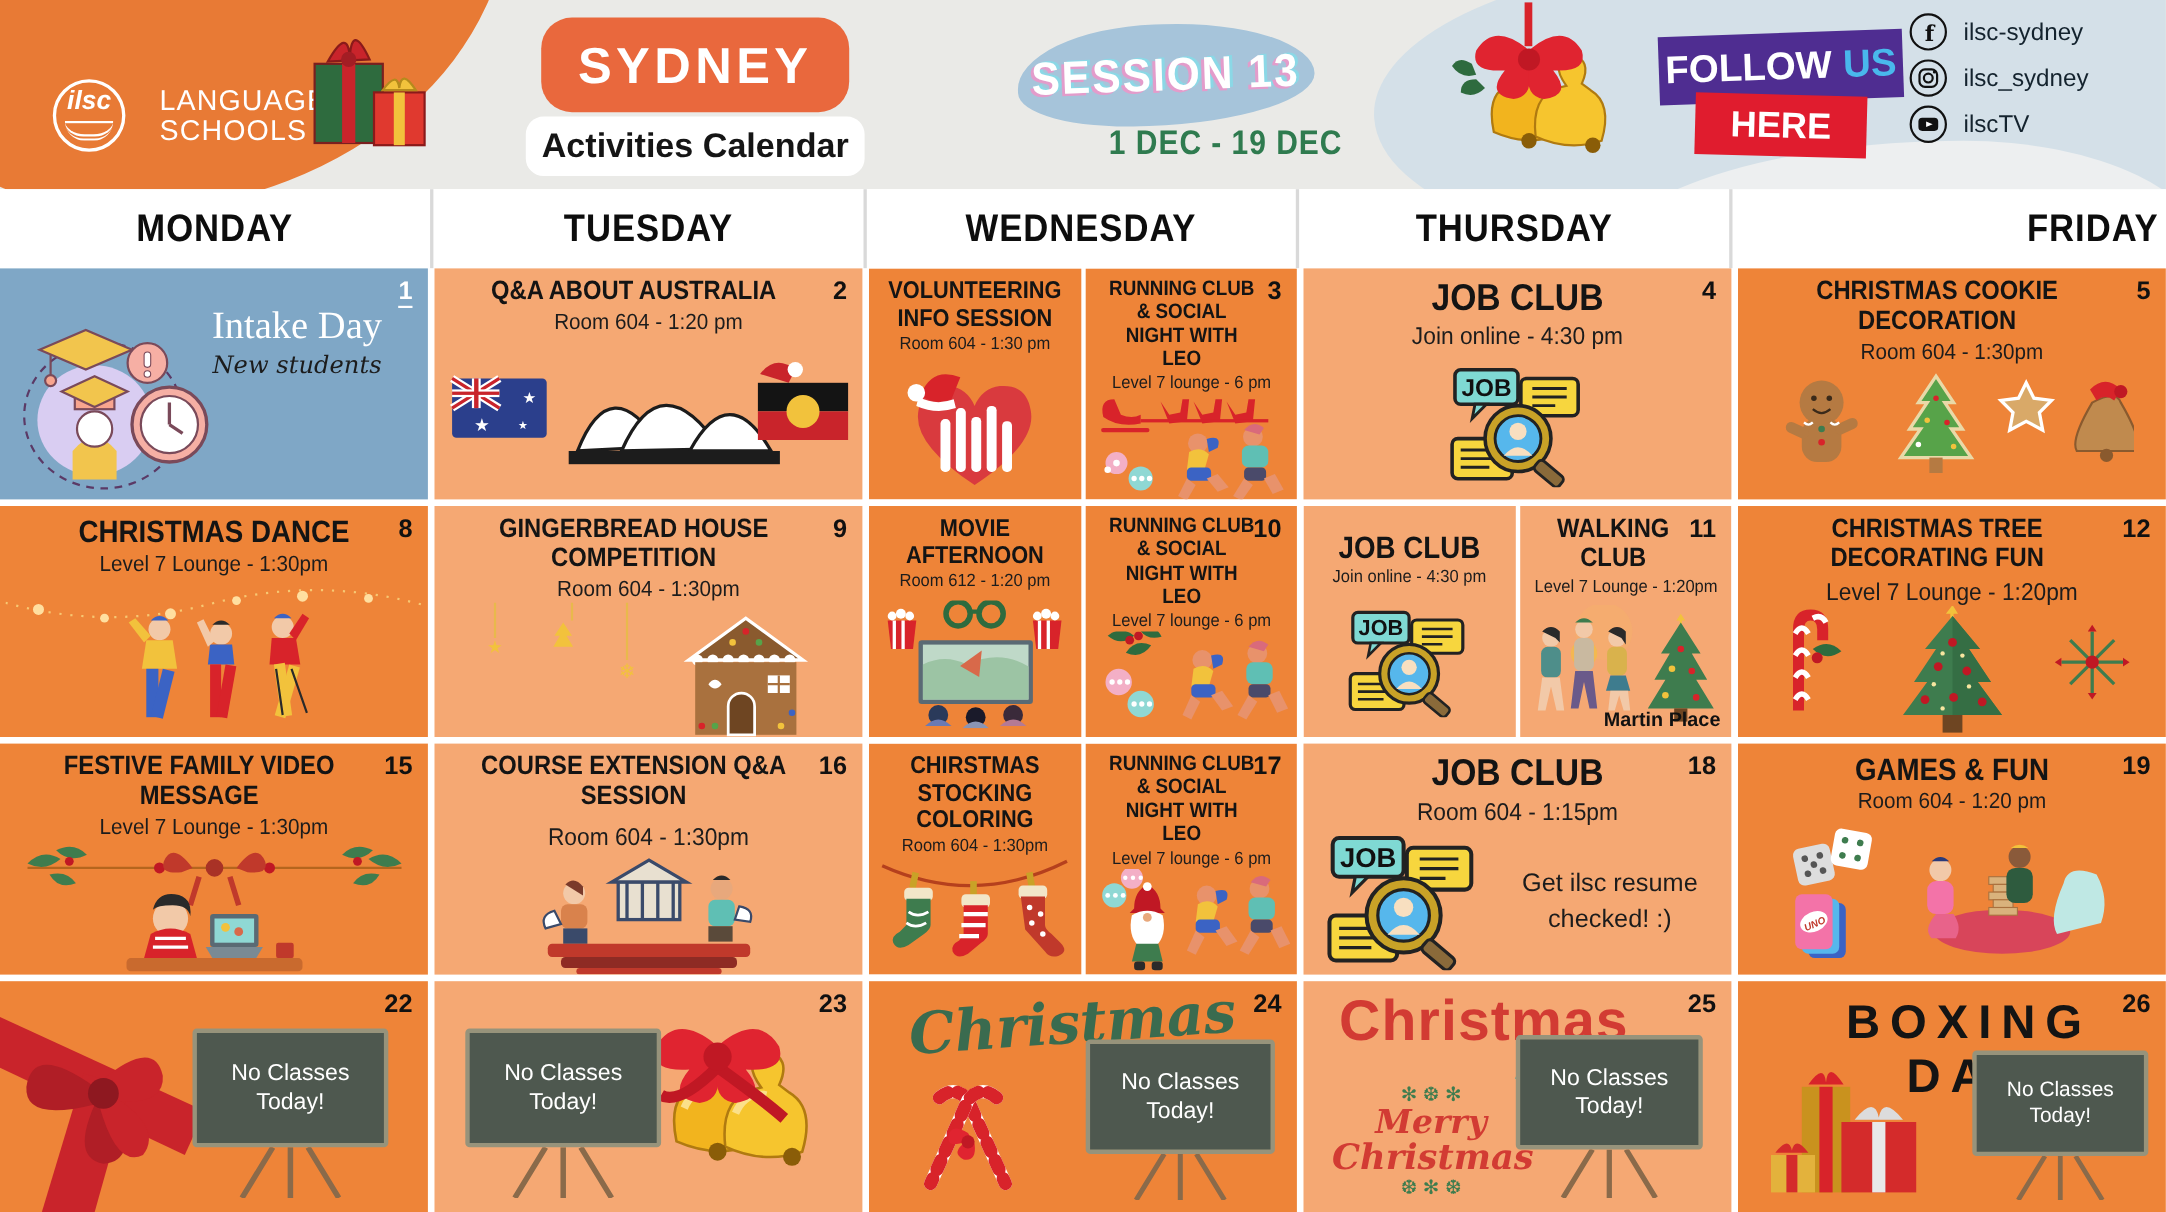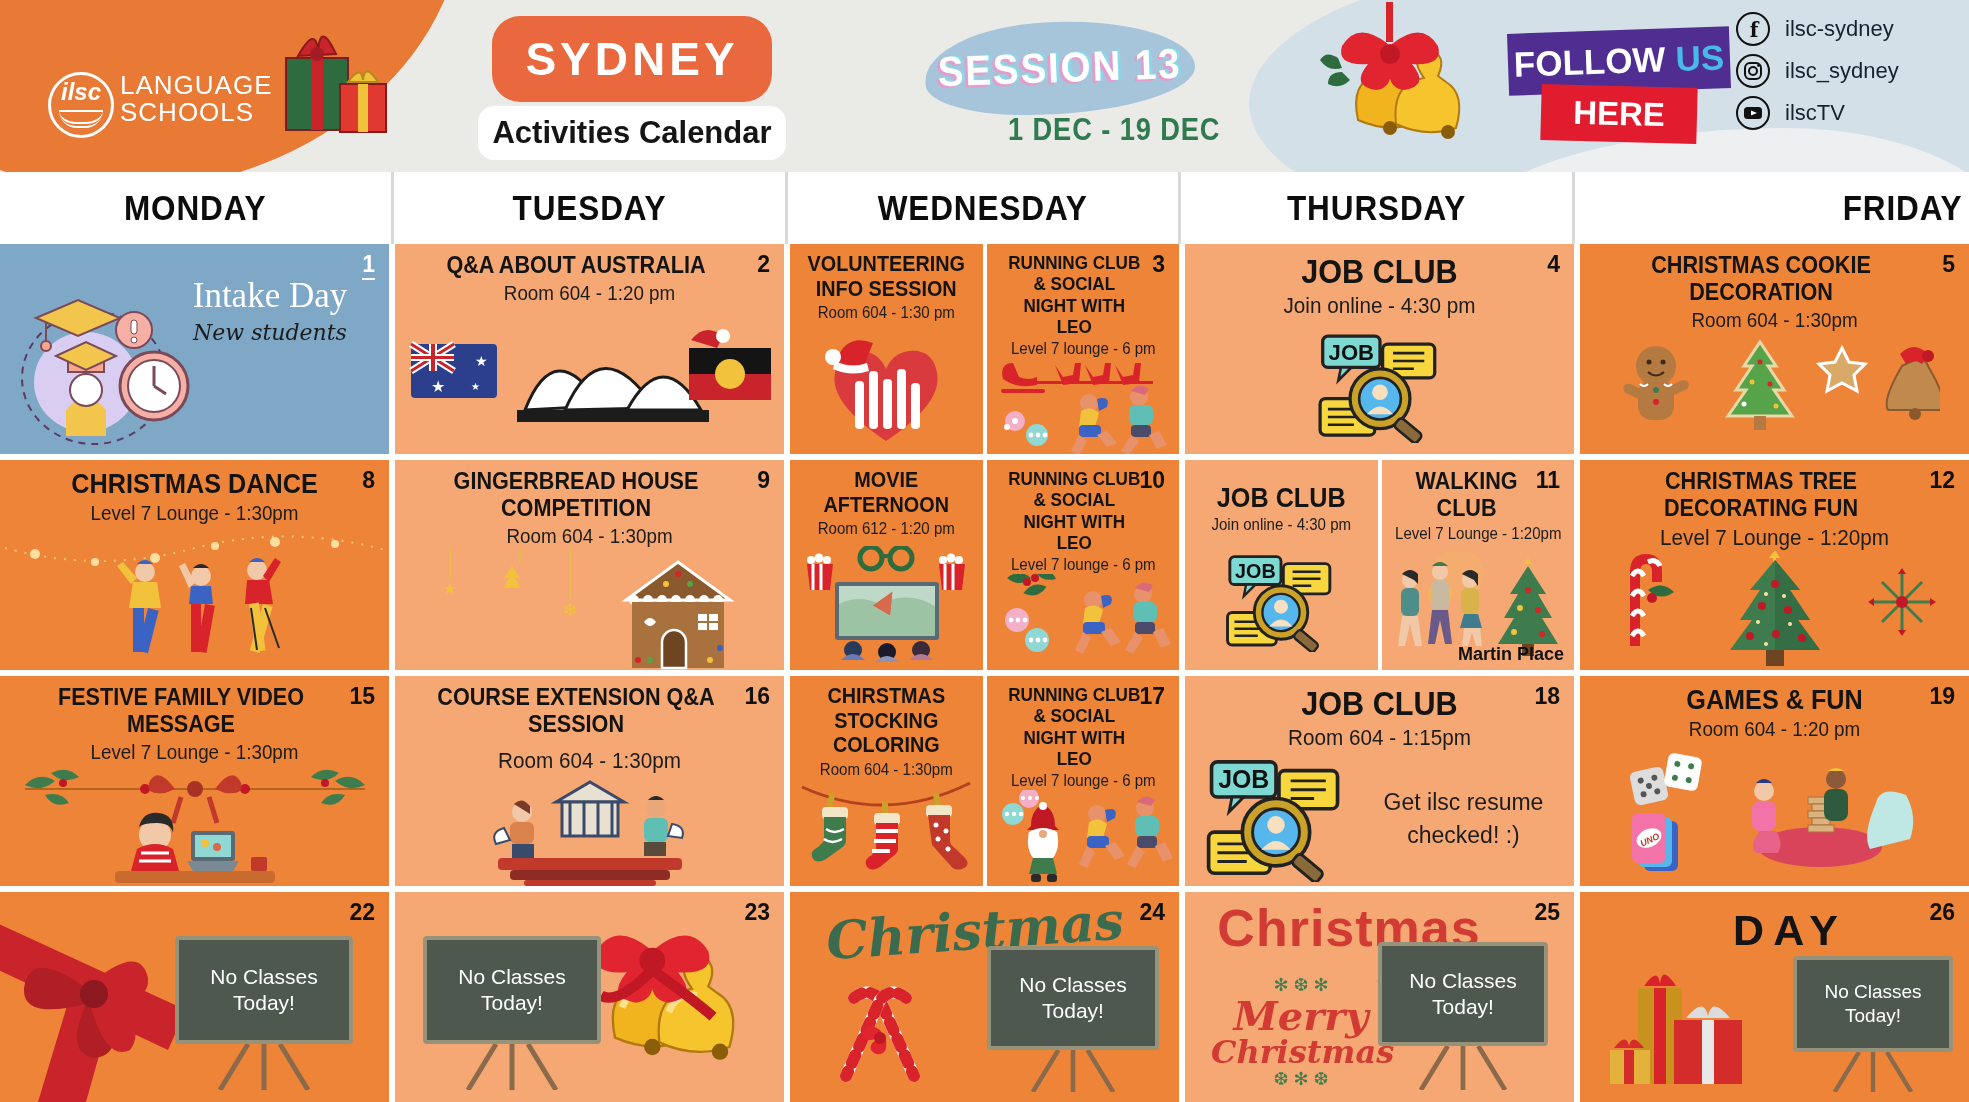--- a/index.html
+++ b/index.html
@@ -11,21 +11,21 @@
   #header { position:absolute; top:0; left:0; width:1969px; height:172px;
             background:#EAEAE7; overflow:hidden; }
   .blue-wave { position:absolute; top:-40px; right:-60px; width:780px; height:260px;
                background:#D4E0E8; border-radius:45% 0 0 55%/60% 0 0 70%;
                transform:rotate(-4deg); }
   .white-wave { position:absolute; top:128px; right:-40px; width:560px; height:120px;
                 background:#EDEFF0; border-radius:60% 40% 0 0/100% 90% 0 0; }
   .orange-blob { position:absolute; top:-110px; left:-130px; width:600px; height:300px;
                  background:#E87A35; border-radius:0 0 58% 42%/0 0 92% 70%;
                  transform:rotate(-3deg); }
-  .logo { position:absolute; left:48px; top:72px; display:flex; gap:6px; }
+  .logo { position:absolute; left:48px; top:72px; display:flex; align-items:center; gap:31px; }
   .logo-circle { width:66px; height:66px; border:3px solid #fff; border-radius:50%;
                  position:relative; color:#fff; text-align:center; }
   .logo-circle .ilsc { font-weight:bold; font-style:italic; font-size:24px; line-height:34px; }
   .logo-circle .rays { position:absolute; bottom:7px; left:8px; right:8px; height:18px;
                  border-top:2px solid #fff; border-bottom:6px double #fff; border-radius:0 0 40px 40px; }
   .logo-name { color:#fff; font-size:26px; letter-spacing:1px; line-height:1.05; }
   .sydney-badge { position:absolute; left:492px; top:16px; width:280px; height:86px;
                   background:#E9683D; border-radius:28px; display:flex; align-items:center;
                   justify-content:center; color:#fff; font-weight:900; font-size:46px;
                   letter-spacing:4px; }
@@ -970,35 +970,36 @@
     </div>
 
     <div class="cell light">
       <span class="num">25</span>
       <div style="position:absolute;left:14px;top:6px;width:300px;text-align:center">
         <div class="xmasday-red" style="font-size:52px;letter-spacing:1px">Christmas</div>
         <div class="xmasday-teal" style="font-size:34px;margin:-8px 0 0 130px">Day</div>
       </div>
       <div style="position:absolute;left:26px;bottom:12px;width:180px;text-align:center">
         <div class="merry-orn">✻ ❆ ✻</div>
-        <div class="merry" style="font-size:40px">Merry</div>
+        <div class="merry" style="font-size:30px">Merry</div>
         <div class="merry" style="font-size:32px">Christmas</div>
         <div class="merry-orn">❆ ✻ ❆</div>
       </div>
       <div class="board-wrap" style="right:26px;bottom:8px">
         <div class="board" style="width:170px;height:104px">No Classes Today!</div>
         <svg width="120" height="44" viewBox="0 0 120 46">
           <path d="M60 0 V46 M44 0 L16 46 M76 0 L104 46" stroke="#8a6a4a" stroke-width="5"></path>
         </svg>
       </div>
     </div>
 
     <div class="cell dark">
       <span class="num">26</span>
       <div class="boxing" style="position:absolute;left:60px;top:14px;width:300px">
+        <div>BOXING</div>
         <div>DAY</div>
       </div>
       <svg style="position:absolute;left:24px;bottom:4px" width="160" height="130" viewBox="0 0 160 130">
         <rect x="34" y="20" width="44" height="96" fill="#C9921E"></rect>
         <rect x="50" y="20" width="12" height="96" fill="#D8232A"></rect>
         <path d="M40 18 Q54 -2 56 16 Q58 -4 72 18Z" fill="#D8232A"></path>
         <rect x="70" y="52" width="68" height="64" fill="#D42B2B"></rect>
         <rect x="98" y="52" width="12" height="64" fill="#E8E8E8"></rect>
         <path d="M82 50 Q100 28 104 48 Q108 28 126 50Z" fill="#DCDCDC"></path>
         <rect x="6" y="82" width="40" height="34" fill="#E3B23C"></rect>

